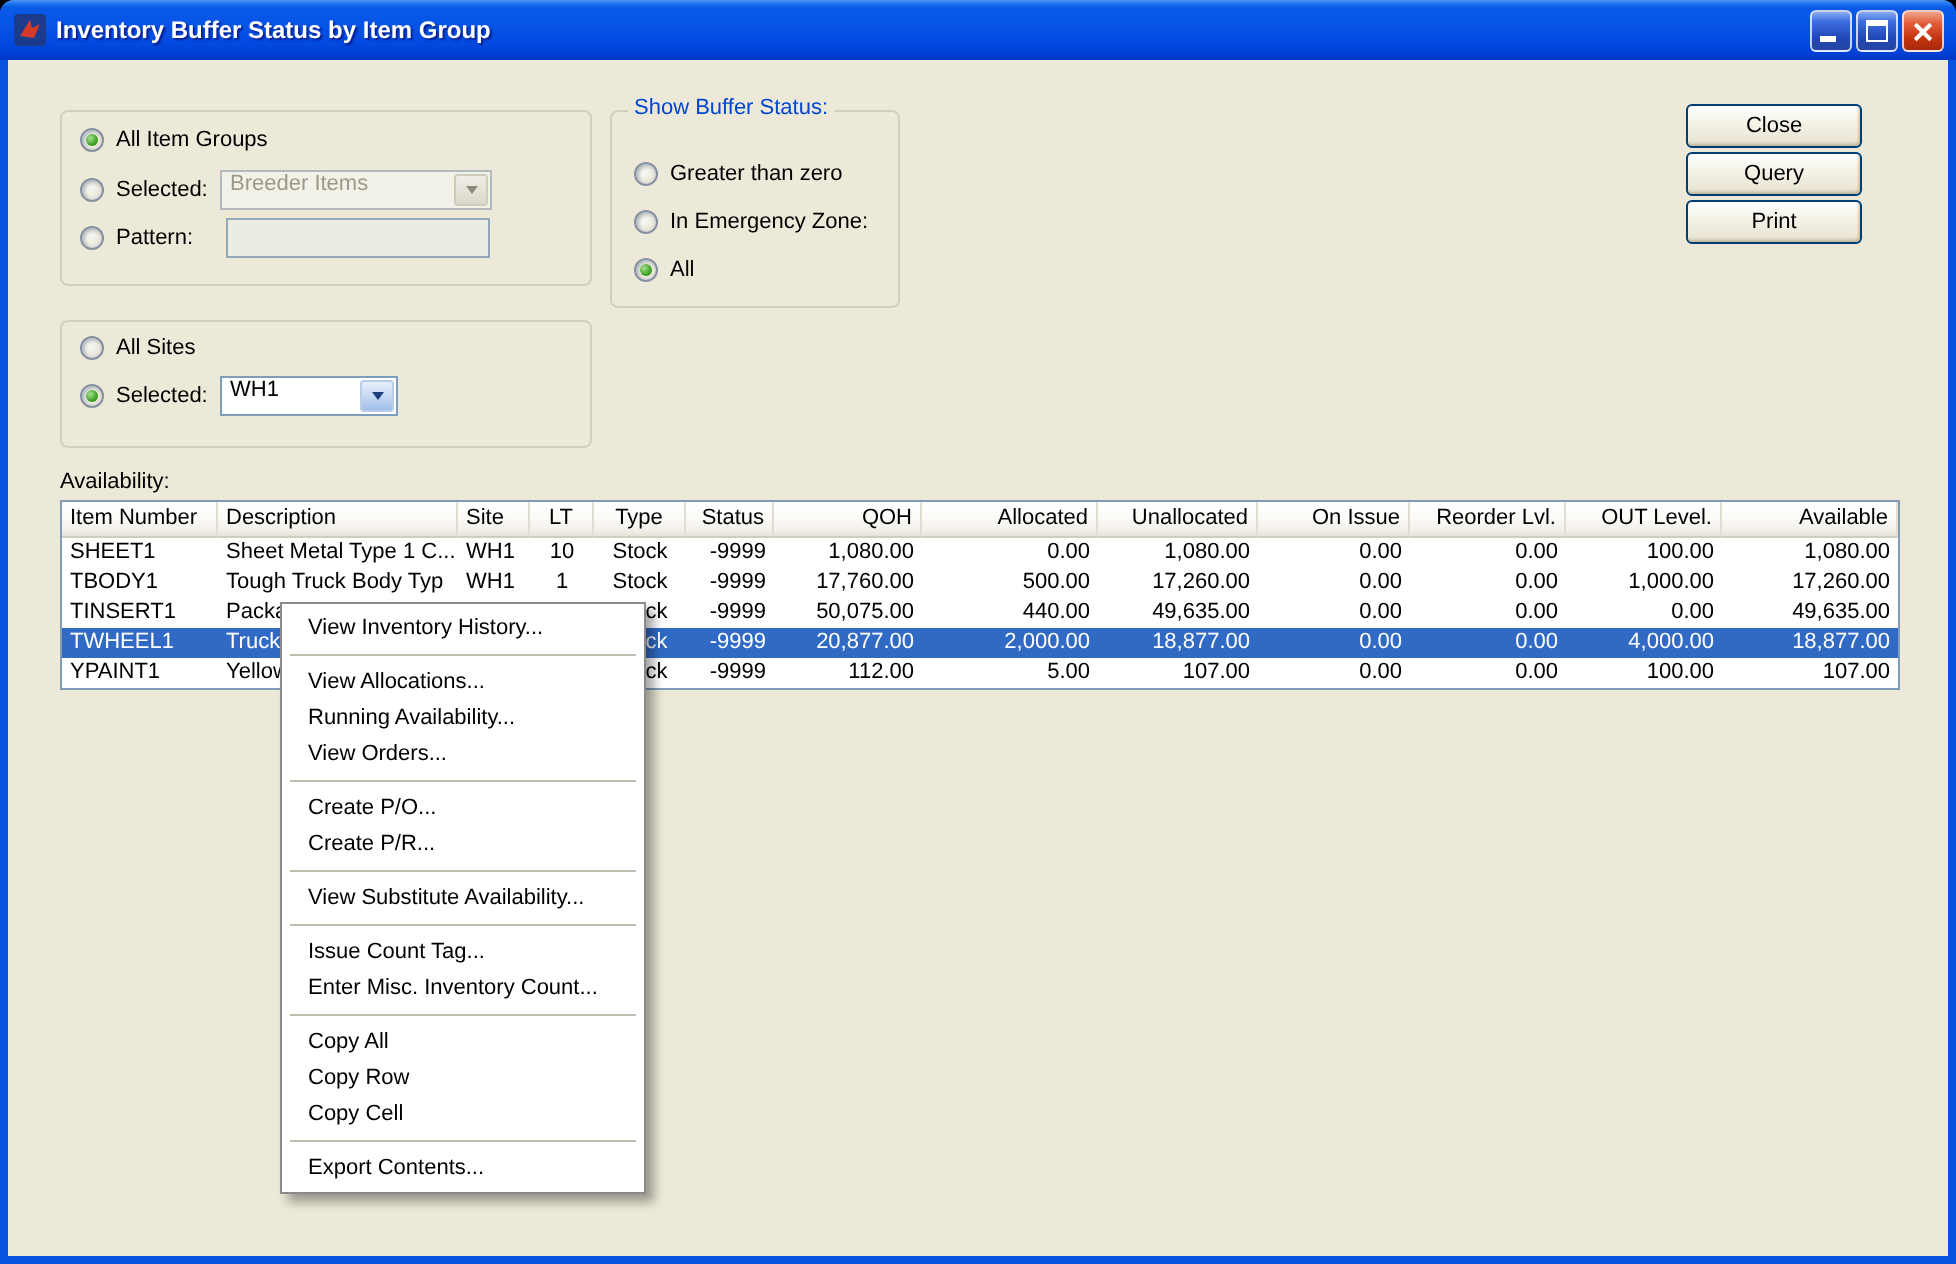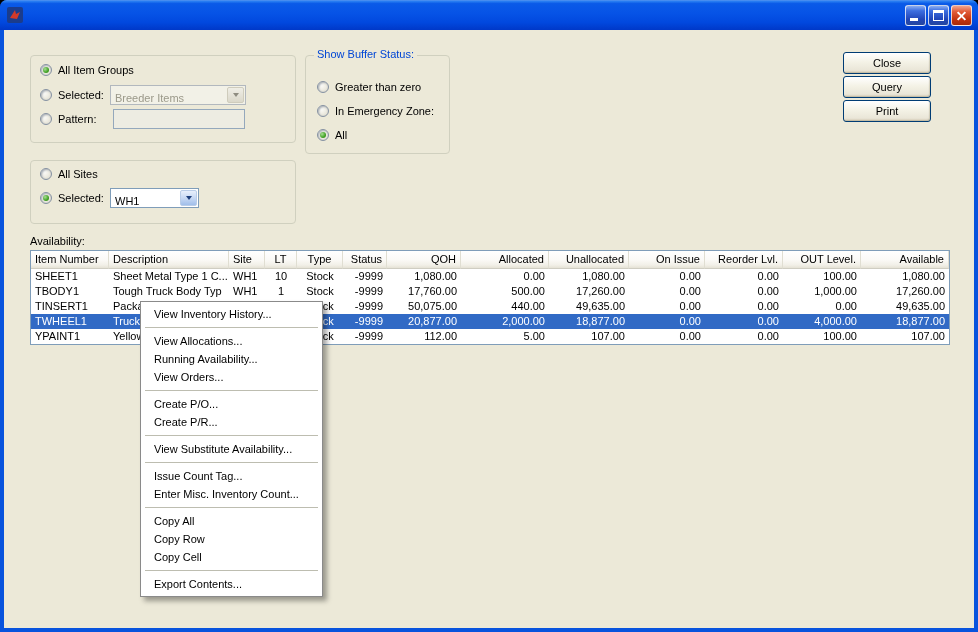--- a/index.html
+++ b/index.html
@@ -26,21 +26,21 @@
   .groupbox { position:absolute; border:1px solid #D0D0BF; border-radius:4px; }
   .gb-caption { position:absolute; top:-8px; left:8px; background:#ECE9D8; padding:0 3px; color:#0046D5; white-space:nowrap; }
 
   .radio-row { position:absolute; display:flex; align-items:center; gap:6px; white-space:nowrap; }
   .radio { flex:none; width:12px; height:12px; border-radius:50%; border:1px solid #8591A2;
     background:radial-gradient(circle at 30% 30%, #FDFDFB, #EDEBE1 55%, #D8D5C8);
     box-shadow:inset 1px 1px 2px rgba(110,120,135,0.55); position:relative; }
   .radio.checked::after { content:""; position:absolute; left:2px; top:2px; width:6px; height:6px; border-radius:50%;
     background:radial-gradient(circle at 35% 35%, #A8DE94, #41A124 60%, #2D8016); }
 
-  .combo { position:absolute; height:20px; background:#fff; border:1px solid #7F9DB9; display:flex; align-items:flex-end; }
+  .combo { position:absolute; height:20px; background:#fff; border:1px solid #7F9DB9; display:flex; align-items:flex-start; }
   .combo-text { flex:1; padding-left:4px; overflow:hidden; white-space:nowrap; }
   .combo-arrow { flex:none; width:17px; height:16px; margin:1px; border:1px solid #B9CDE8; border-radius:2px;
     background:linear-gradient(180deg,#E8F0FC,#C0D4F2 60%,#A0BEEA); display:flex; align-items:center; justify-content:center; }
   .chev { width:0; height:0; border-left:3px solid transparent; border-right:3px solid transparent; border-top:4px solid #1C3E7B; }
   .combo.disabled { background:#F2F1E7; border-color:#B2B8BE; color:#9B998A; }
   .combo.disabled .combo-arrow { background:linear-gradient(180deg,#EFEEE6,#DBD8CA); border-color:#CFCCBC; }
   .combo.disabled .chev { border-top-color:#8E8C80; }
 
   .textbox { position:absolute; height:20px; background:#EDECE2; border:1px solid #94A8BC; font:inherit; }
   .textbox:disabled { background:#EDECE2; }
@@ -71,20 +71,21 @@
 
 <div class="xp-window">
 
   <div class="titlebar">
     <span class="app-icon">
       <svg width="16" height="16" viewBox="0 0 16 16">
           <rect width="16" height="16" rx="2" fill="#1B3C8C"></rect>
           <path d="M3 11 L8 3 L9 7 L13 5 L10 12 Z" fill="#D33A2A"></path>
         </svg>
     </span>
+    <span class="title-text">Inventory Buffer Status by Item Group</span>
     <span class="win-buttons">
       <span class="winbtn blue">
           <span class="glyph-min"></span>
         </span>
       <span class="winbtn blue">
           <span class="glyph-max"></span>
         </span>
       <span class="winbtn red">
           <span class="glyph-x1"></span>
           <span class="glyph-x2"></span>

